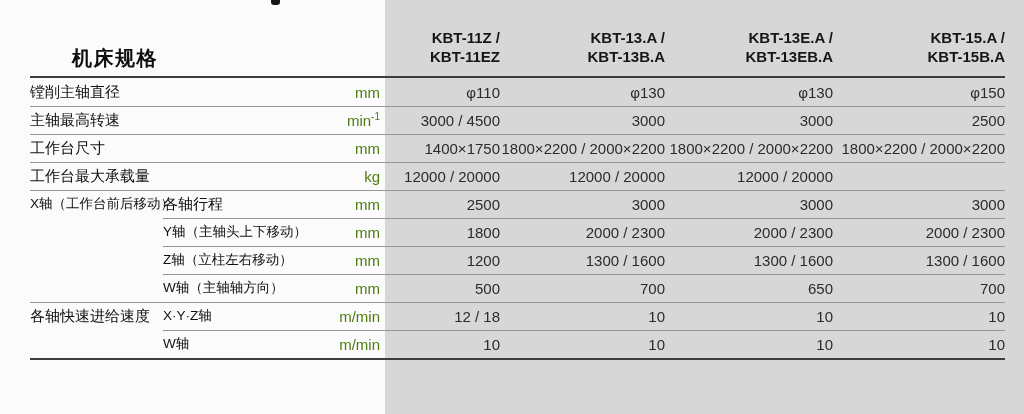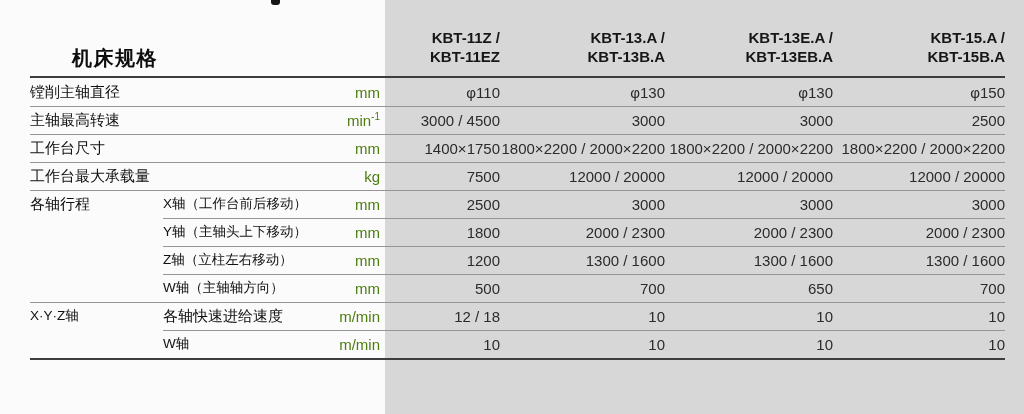--- a/index.html
+++ b/index.html
@@ -95,29 +95,28 @@
           <div class="cell value">1400×1750</div>
           <div class="cell value">1800×2200 / 2000×2200</div>
           <div class="cell value">1800×2200 / 2000×2200</div>
           <div class="cell value">1800×2200 / 2000×2200</div>
         </div>
         <div class="row grid">
           <div class="sep"></div>
           <div class="cell label">工作台最大承载量</div>
           <div class="cell sublabel"></div>
           <div class="cell unit"><span>kg</span><sup></sup></div>
-          <div class="cell value">7500</div>
           <div class="cell value">12000 / 20000</div>
           <div class="cell value">12000 / 20000</div>
           <div class="cell value">12000 / 20000</div>
         </div>
         <div class="row grid">
           <div class="sep"></div>
+          <div class="cell sublabel">X轴（工作台前后移动）</div>
           <div class="cell label">各轴行程</div>
-          <div class="cell sublabel">X轴（工作台前后移动）</div>
           <div class="cell unit"><span>mm</span><sup></sup></div>
           <div class="cell value">2500</div>
           <div class="cell value">3000</div>
           <div class="cell value">3000</div>
           <div class="cell value">3000</div>
         </div>
         <div class="row grid">
           <div class="sep indent"></div>
           <div class="cell label"></div>
           <div class="cell sublabel">Y轴（主轴头上下移动）</div>
@@ -142,22 +141,22 @@
           <div class="cell label"></div>
           <div class="cell sublabel">W轴（主轴轴方向）</div>
           <div class="cell unit"><span>mm</span><sup></sup></div>
           <div class="cell value">500</div>
           <div class="cell value">700</div>
           <div class="cell value">650</div>
           <div class="cell value">700</div>
         </div>
         <div class="row grid">
           <div class="sep"></div>
+          <div class="cell label">各轴快速进给速度</div>
           <div class="cell sublabel">X·Y·Z轴</div>
-          <div class="cell label">各轴快速进给速度</div>
           <div class="cell unit"><span>m/min</span><sup></sup></div>
           <div class="cell value">12 / 18</div>
           <div class="cell value">10</div>
           <div class="cell value">10</div>
           <div class="cell value">10</div>
         </div>
         <div class="row grid">
           <div class="sep indent"></div>
           <div class="cell label"></div>
           <div class="cell sublabel">W轴</div>

